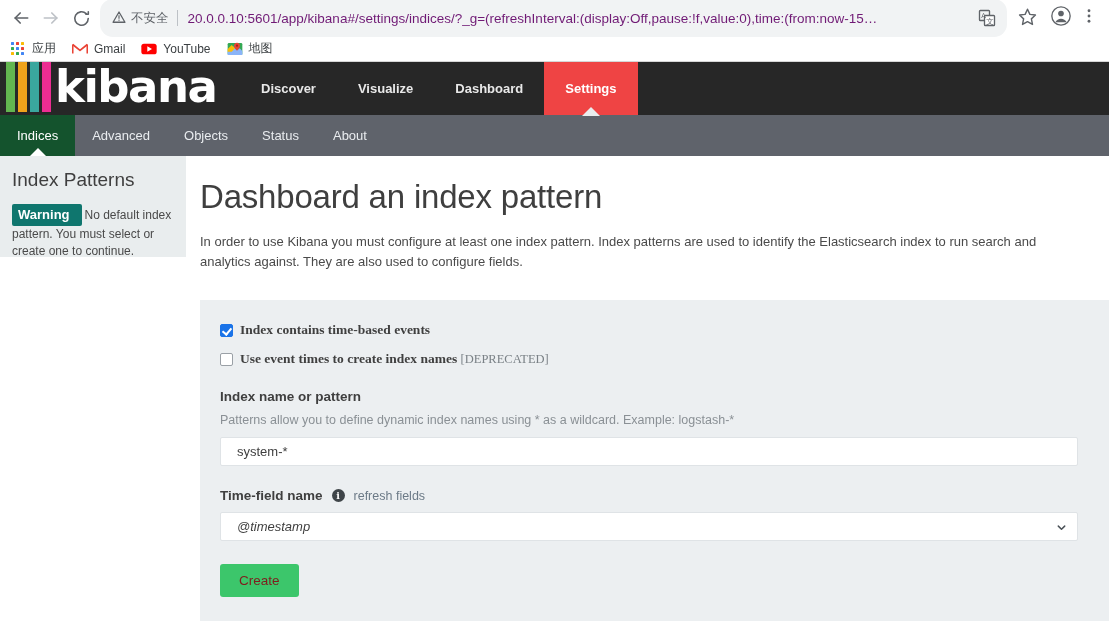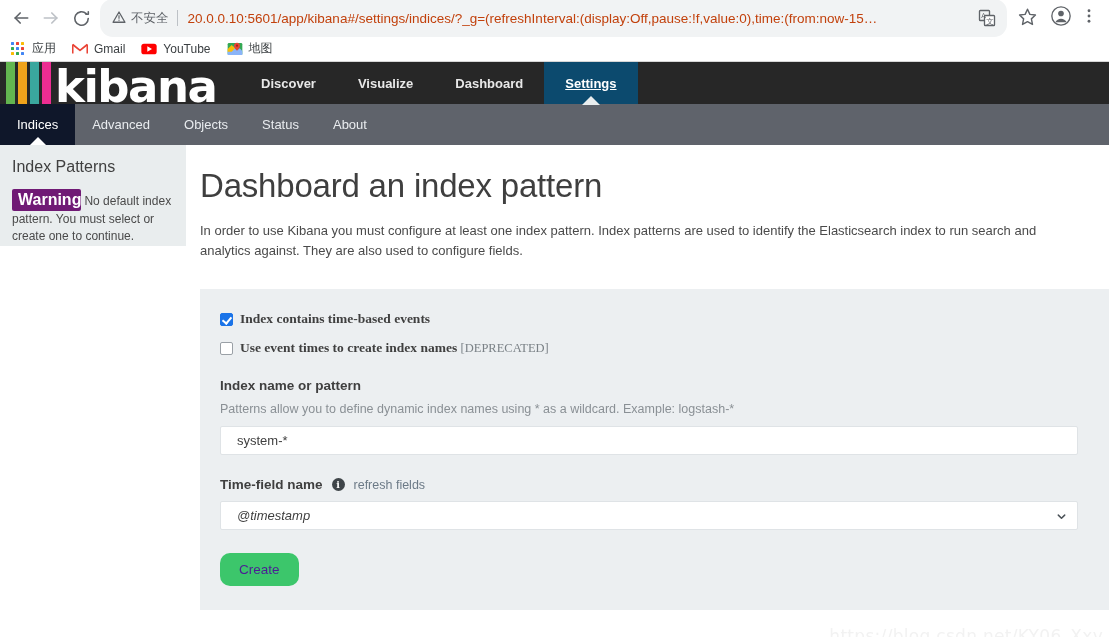--- a/index.html
+++ b/index.html
@@ -52,21 +52,21 @@
     white-space: nowrap;
   }
   #security-chip .warn-tri { margin-right: 5px; display: block; }
   #security-sep {
     width: 1px; height: 16px; background: #bdc1c6;
     flex: 0 0 auto; margin-right: 10px;
   }
   #url-text {
     flex: 1 1 auto;
     font-size: 13.5px;
-    color: #c2410c;
+    color: #701a75;
     white-space: nowrap;
     overflow: hidden;
     text-overflow: clip;
     min-width: 0;
   }
   #translate-icon {
     flex: 0 0 auto; width: 20px; height: 20px;
     margin-left: 6px; color: #5f6368;
   }
   #star-btn, #profile-btn, #menu-btn {
@@ -101,21 +101,21 @@
     width: 14px; height: 14px;
     display: grid;
     grid-template-columns: repeat(3, 3px);
     grid-template-rows: repeat(3, 3px);
     gap: 2px;
   }
   .apps-grid i { display: block; width: 3px; height: 3px; border-radius: .5px; }
 
   
   #kb-topnav {
-    height: 42px;
+    height: 53px;
     background: #272727;
     display: flex;
     align-items: stretch;
     position: relative;
   }
   #kb-logo {
     width: 240px;
     height: 50px;
     display: flex;
     align-items: center;
@@ -149,23 +149,22 @@
   .kb-tab {
     padding: 12px 21px;
     display: flex; align-items: center;
     color: #e8e8e8;
     font-size: 13px;
     font-weight: bold;
     white-space: nowrap;
     position: relative;
   }
   .kb-tab.active {
-    background: #0c4a6e;
+    background: #ef4444;
     color: #ffffff;
-    text-decoration: underline;
   }
   .kb-tab.active .caret {
     position: absolute;
     bottom: -1px;
     left: 50%;
     transform: translateX(-50%);
     width: 0; height: 0;
     border-left: 9px solid transparent;
     border-right: 9px solid transparent;
     border-bottom: 9px solid #e9edee;
@@ -180,21 +179,21 @@
   }
   .kb-subtab {
     padding: 0 17px;
     display: flex; align-items: center;
     color: #e9ecef;
     font-size: 13px;
     white-space: nowrap;
     position: relative;
   }
   .kb-subtab.active {
-    background: #0f172a;
+    background: #14532d;
     color: #ffffff;
   }
   .kb-subtab.active .caret {
     position: absolute;
     bottom: 0;
     left: 50%;
     transform: translateX(-50%);
     width: 0; height: 0;
     border-left: 8px solid transparent;
     border-right: 8px solid transparent;
@@ -210,36 +209,36 @@
     position: relative;
   }
   #sidebar {
     width: 186px;
     flex: 0 0 auto;
     background: #e9edee;
     padding: 13px 12px 14px 12px;
     height: 101px;
   }
   #sidebar-title {
-    font-size: 16px;
+    font-size: 19px;
     color: #3f3f3f;
     margin-bottom: 13px;
   }
   #sidebar-warning {
     font-size: 12px;
     color: #4a4a4a;
     line-height: 17px;
   }
   #warning-badge {
     display: inline-block;
-    background: #701a75;
+    background: #0f766e;
     color: #ffffff;
-    font-size: 16px;
+    font-size: 13px;
     font-weight: bold;
-    padding: 2px 0 3px 6px;
+    padding: 2px 12px 3px 6px;
     border-radius: 2px;
     margin-right: 3px;
     vertical-align: baseline;
   }
 
   #main {
     flex: 1 1 auto;
     padding: 0;
     min-width: 0;
     position: relative;
@@ -371,24 +370,24 @@
     font-style: italic;
   }
   .chev {
     width: 11px; height: 11px;
     color: #4a5157;
     flex: 0 0 auto;
   }
   #create-button {
     margin-top: 23px;
     background: #3cc66b;
-    color: #4c1d95;
+    color: #7f1d1d;
     font-size: 13.5px;
     border: none;
-    border-radius: 10px;
+    border-radius: 3px;
     padding: 9px 19px;
     font-family: "Liberation Sans", sans-serif;
     cursor: pointer;
   }
   #watermark {
     position: absolute;
     right: 6px;
     bottom: 4px;
     font-size: 17px;
     color: #f2f2f2;

